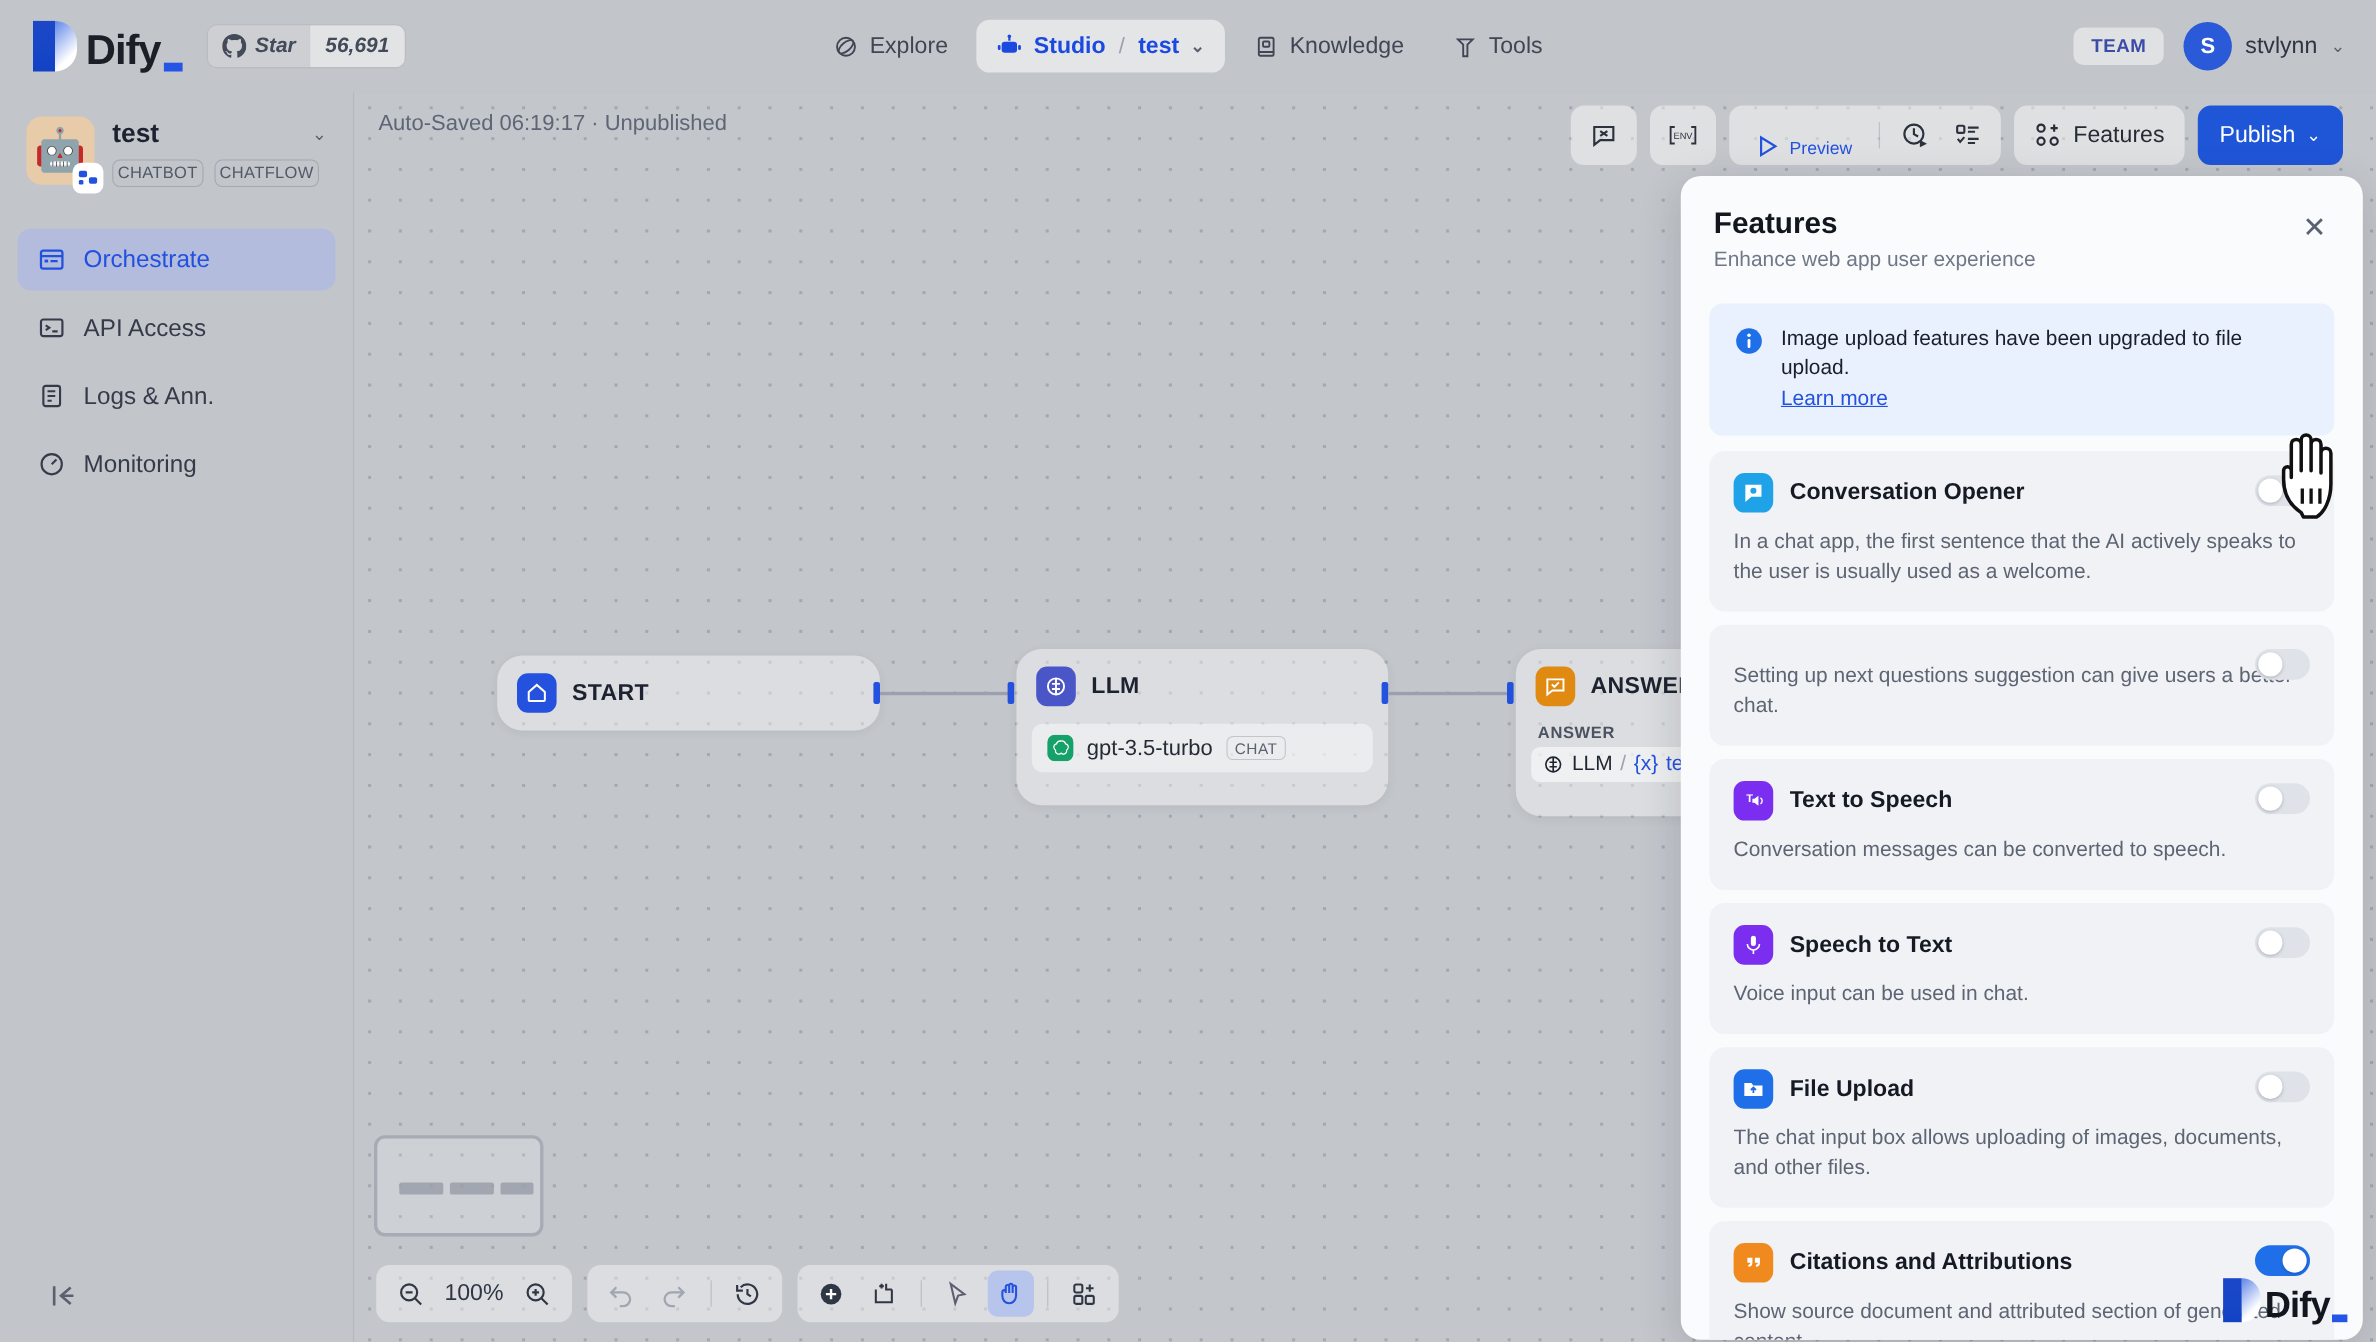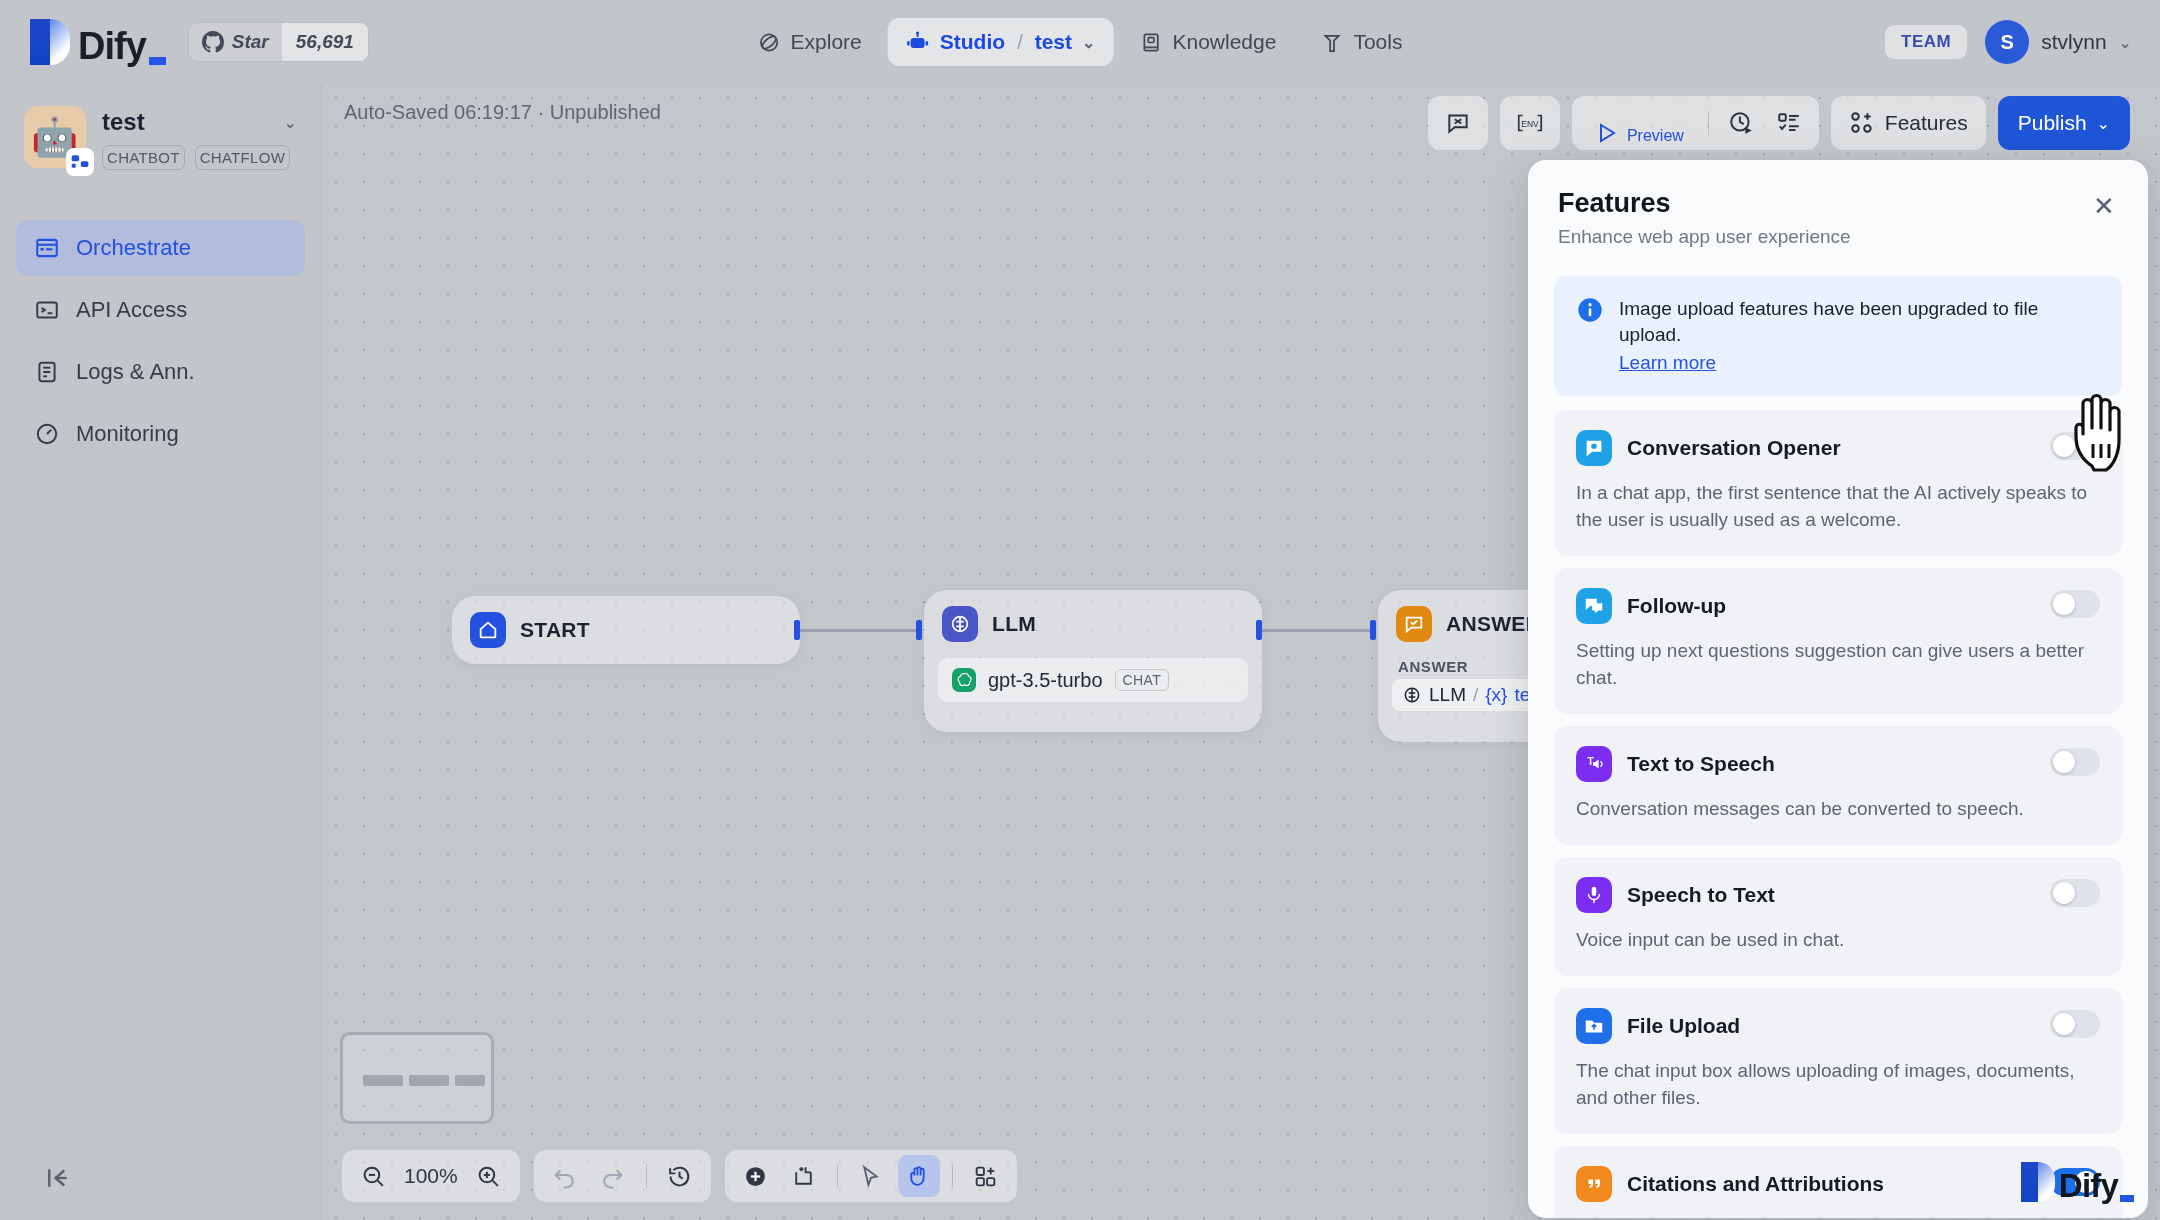--- a/index.html
+++ b/index.html
@@ -106,21 +106,21 @@
     display: flex; align-items: center; justify-content: center;
   }
   .app-meta { padding-top: 2px; flex: 1; }
   .app-title-row { display: flex; align-items: center; justify-content: space-between; }
   .app-title { font-size: 24px; font-weight: 700; color: #1d2230; }
   .tag-row { display: flex; gap: 10px; margin-top: 9px; }
   .tag {
     border: 1px solid rgba(16,24,40,0.16); border-radius: 7px;
     padding: 3px 4px; font-size: 15px; color: #525a68; letter-spacing: .3px;
   }
-  .nav-list { margin-top: 50px; padding: 0 16px; }
+  .nav-list { margin-top: 38px; padding: 0 16px; }
   .side-item {
     display: flex; align-items: center; gap: 16px;
     height: 56px; padding: 0 18px; border-radius: 12px;
     font-size: 22px; color: #353b49; margin-bottom: 6px;
   }
   .side-item.active { background: #b3bcdd; color: #2151df; font-weight: 500; }
   .collapse-btn {
     position: absolute; bottom: 24px; left: 40px;
     width: 36px; height: 36px; display: flex; align-items: center; justify-content: center;
   }
@@ -674,29 +674,20 @@
           </div>
           <div class="feat-name">Conversation Opener</div>
         </div>
         <div class="feat-desc">In a chat app, the first sentence that the AI actively speaks to the user is usually used as a welcome.</div>
         <div class="toggle">
             <div class="knob"></div>
           </div>
       </div>
 
       <div class="feat-card">
-        <div class="feat-top">
-          <div class="feat-ico" style="background:#1fa2e8">
-            <svg width="22" height="22" viewBox="0 0 24 24" fill="#fff">
-                <path d="M3 4h12v8H8l-5 4z"></path>
-                <path d="M10 9h11v8h-4l-4 3v-3h-3z"></path>
-              </svg>
-          </div>
-          <div class="feat-name">Follow-up</div>
-        </div>
         <div class="feat-desc">Setting up next questions suggestion can give users a better chat.</div>
         <div class="toggle">
             <div class="knob"></div>
           </div>
       </div>
 
       <div class="feat-card">
         <div class="feat-top">
           <div class="feat-ico" style="background:#7b2df0">
             <svg width="22" height="22" viewBox="0 0 24 24" fill="#fff">

